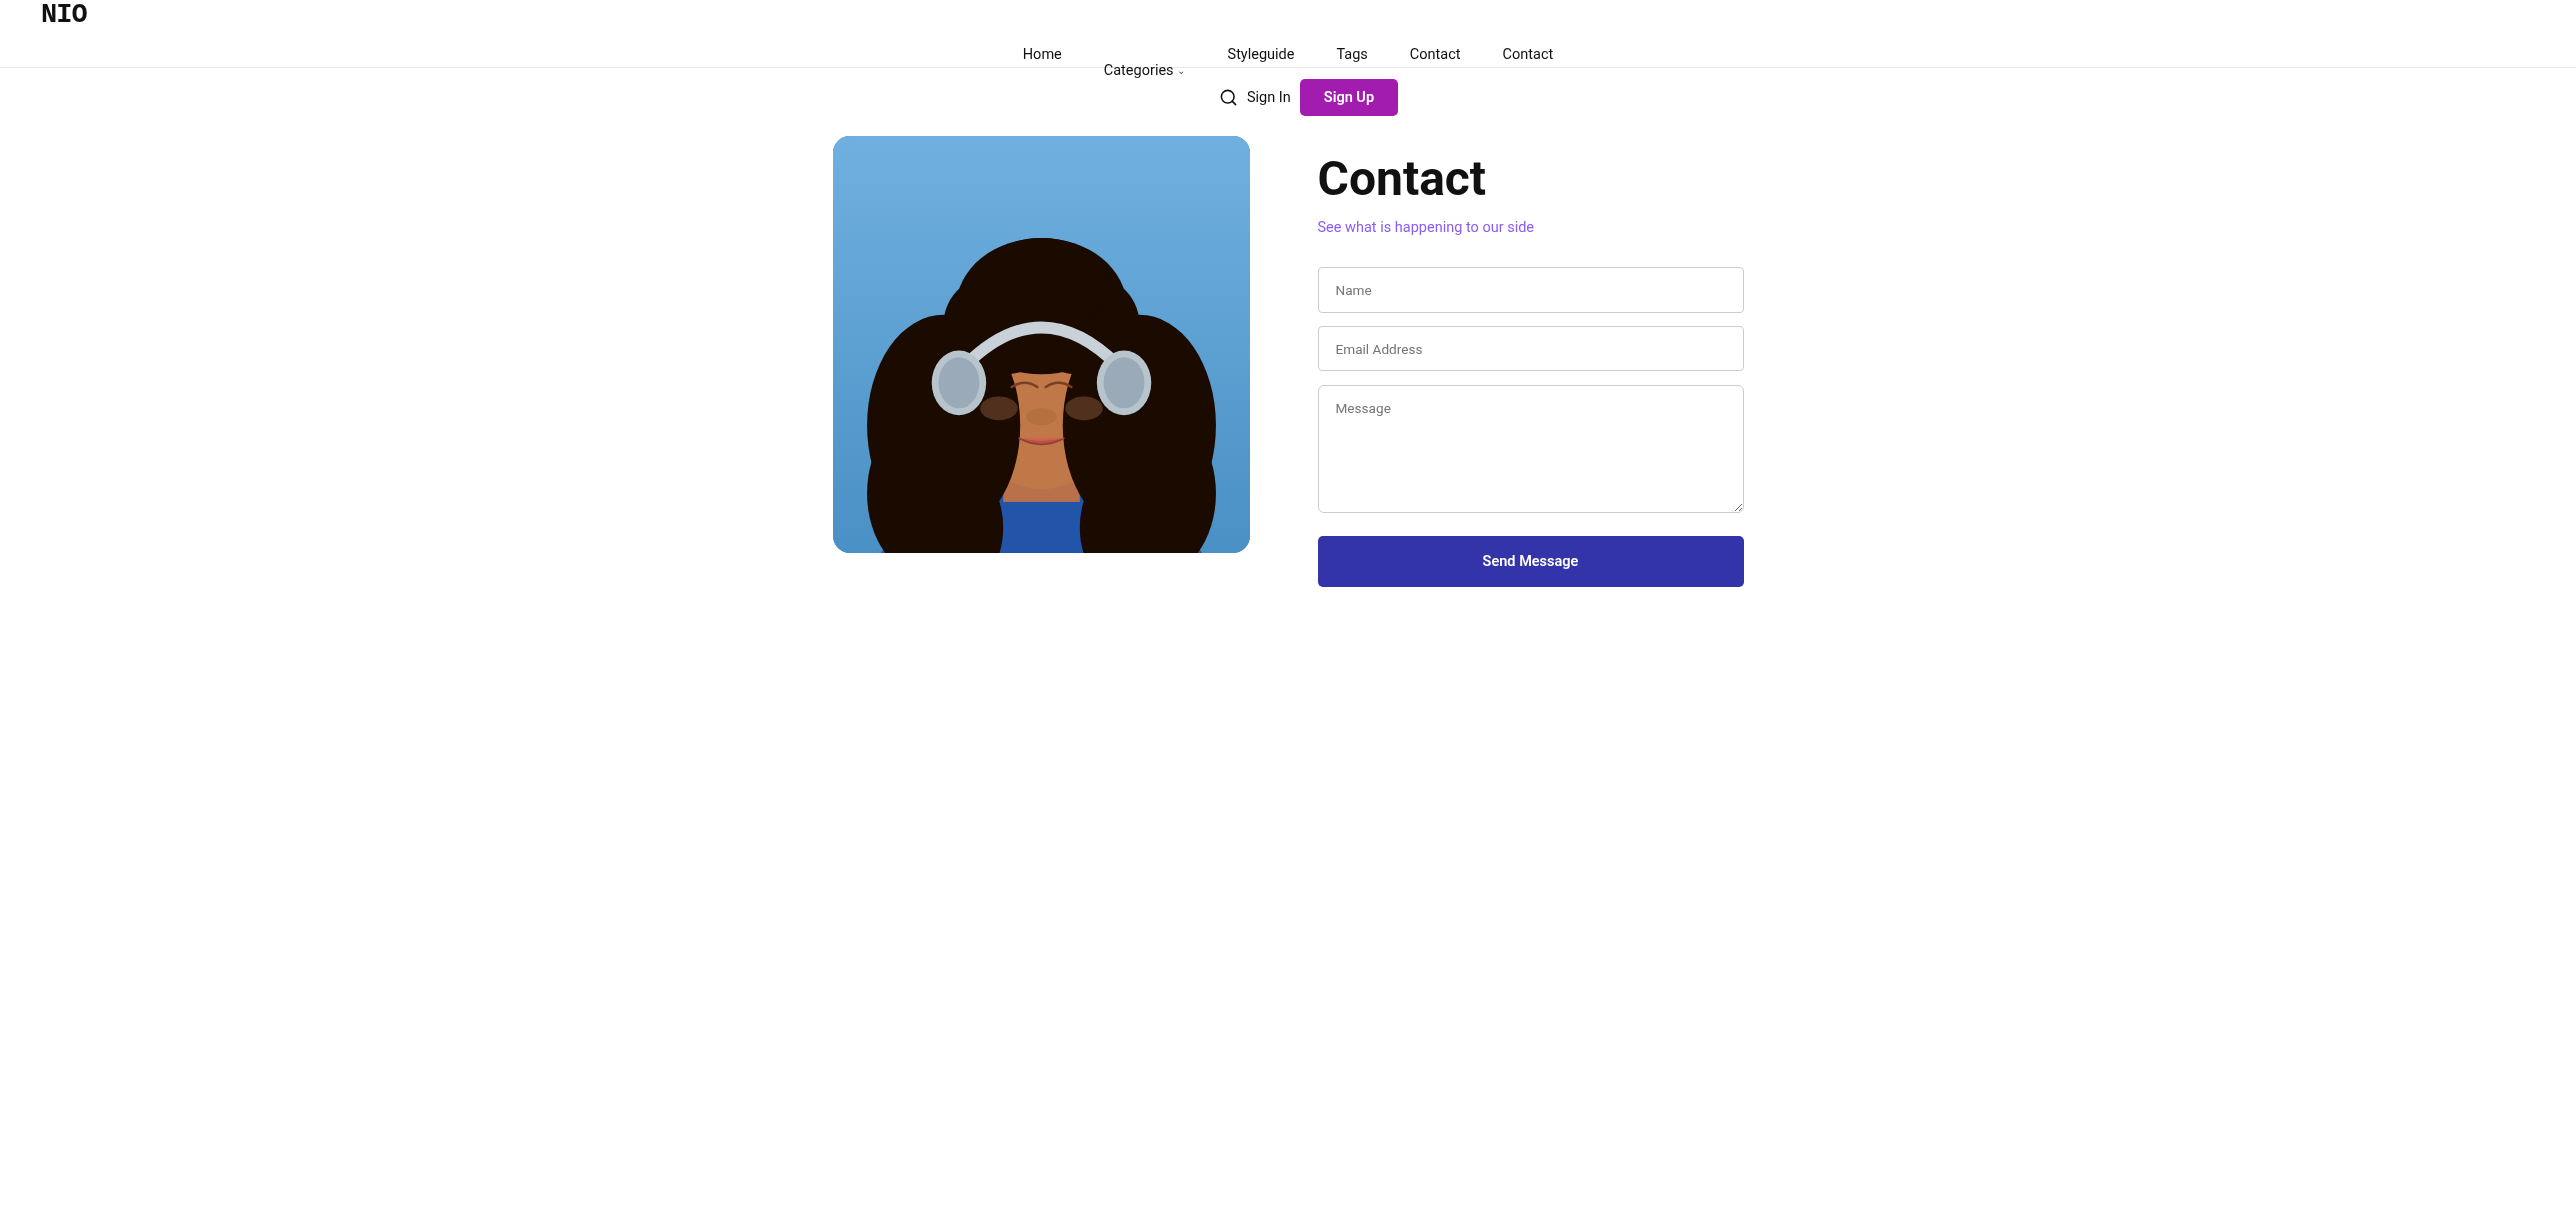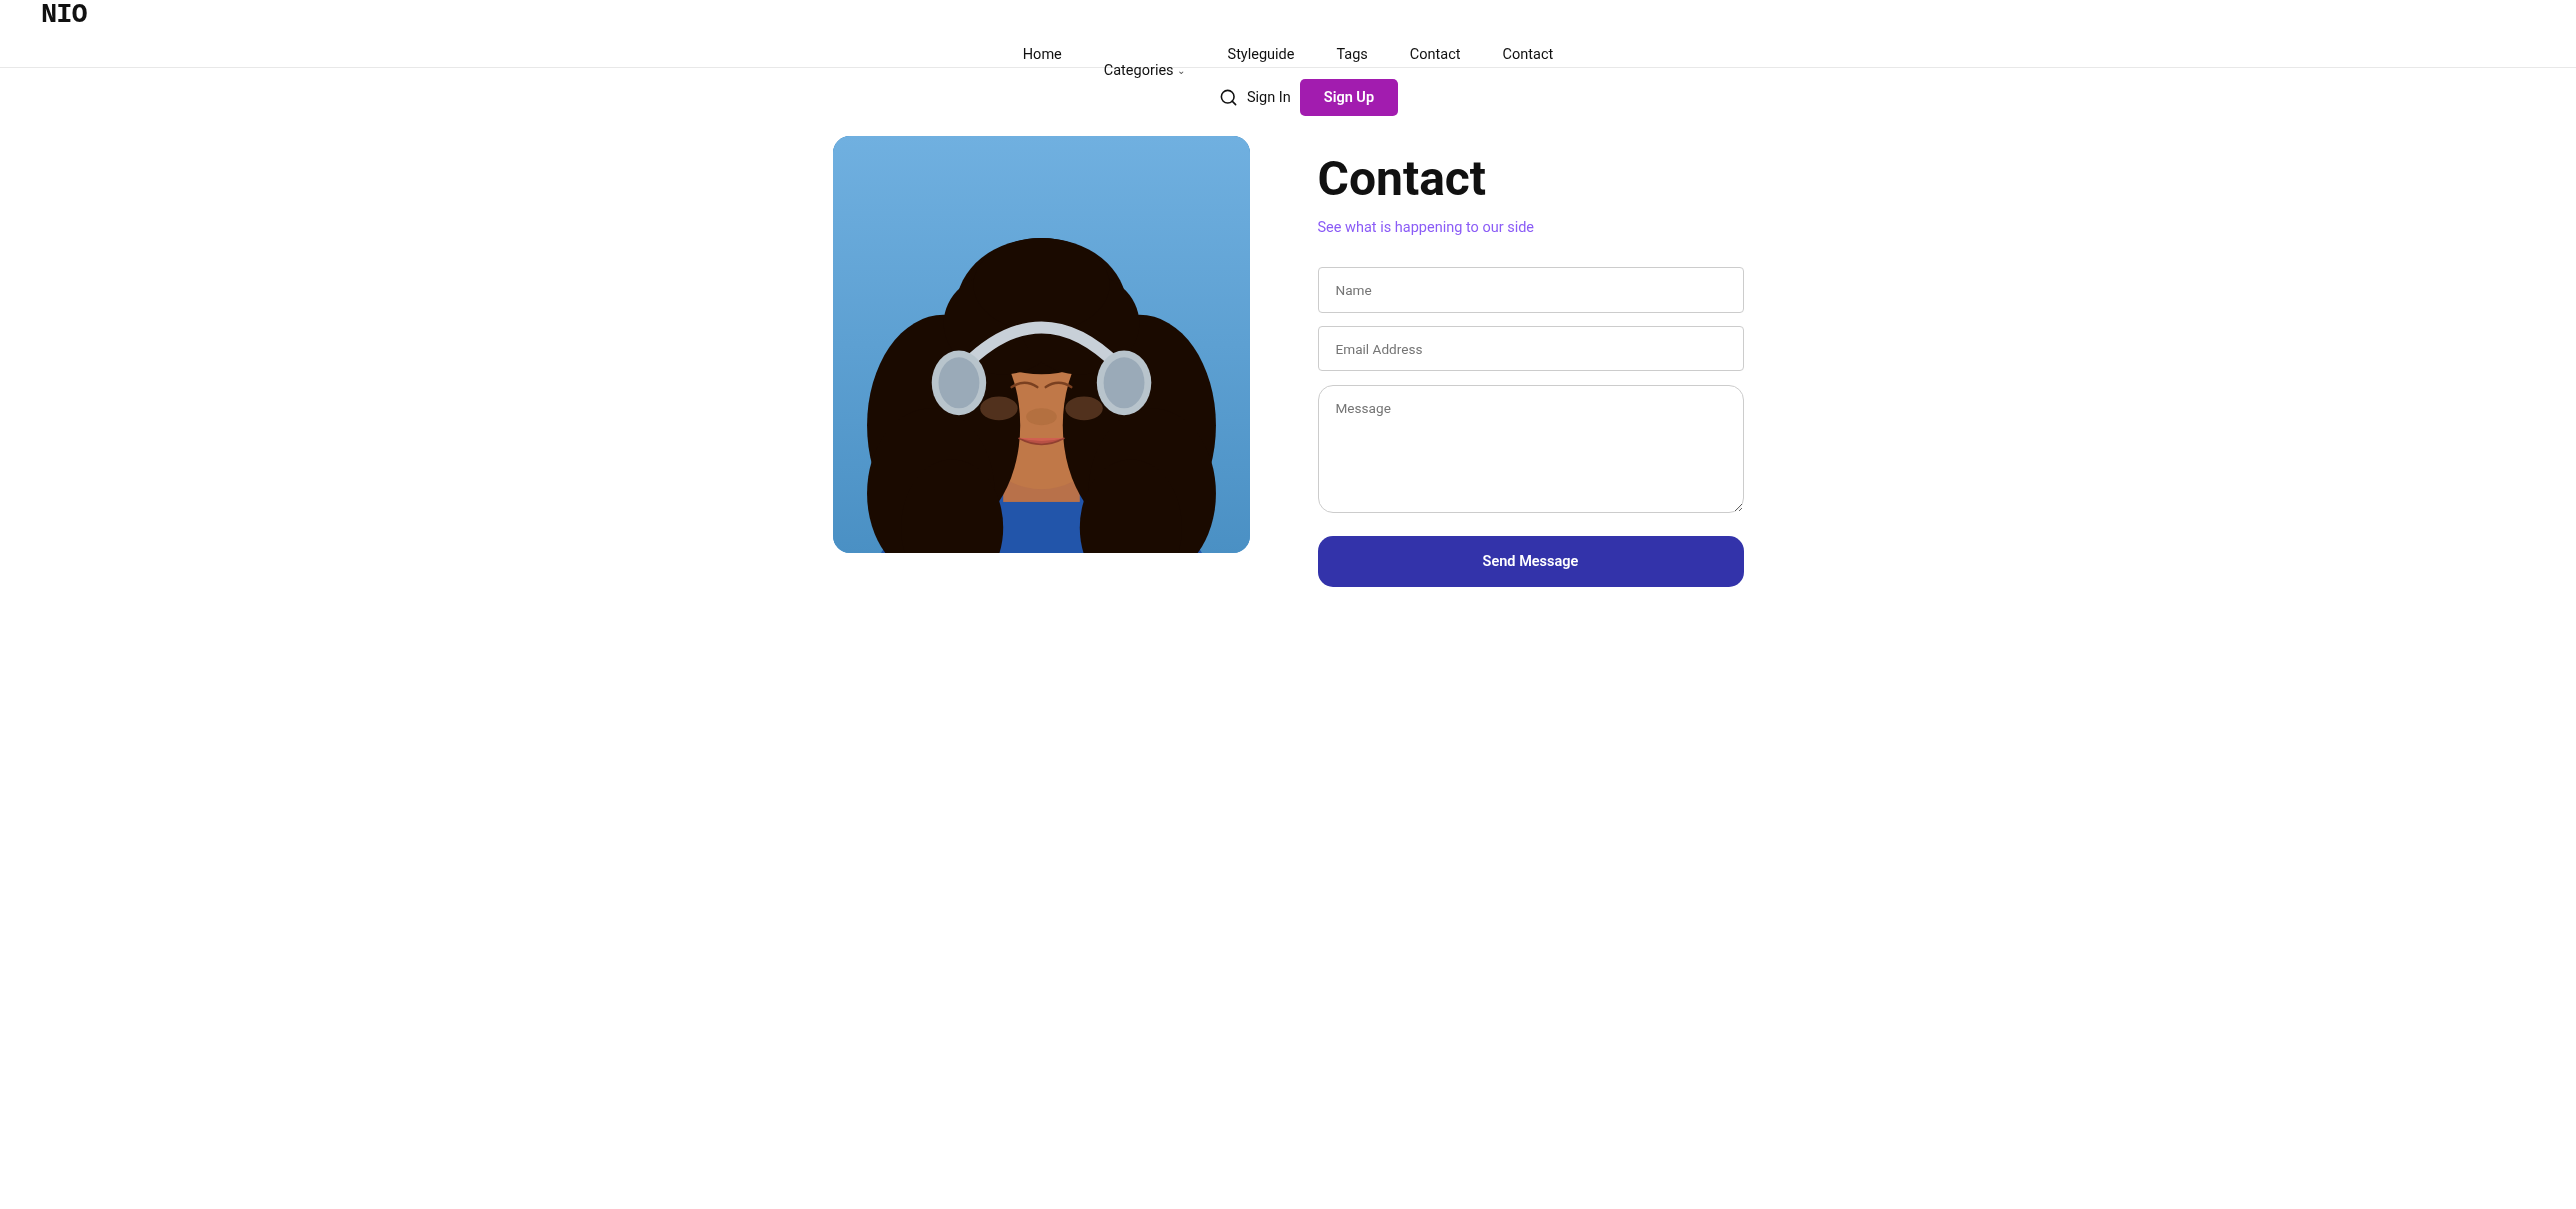--- a/index.html
+++ b/index.html
@@ -156,36 +156,36 @@
       color: #999;
       font-family: inherit;
       outline: none;
       background: #fff;
     }
 
     .form-textarea {
       width: 100%;
       padding: 13.6px 17px;
       border: 0.9px solid #ccc;
-      border-radius: 15px;
+      border-radius: 6px;
       font-size: 13.6px;
       color: #999;
       font-family: inherit;
       outline: none;
       background: #fff;
       height: 128px;
       resize: vertical;
     }
 
     .send-btn {
       width: 100%;
       background: #3333aa;
       color: #fff;
       border: none;
-      border-radius: 15px;
+      border-radius: 5px;
       padding: 17px;
       font-size: 14.5px;
       font-weight: 600;
       cursor: pointer;
       font-family: inherit;
       margin-top: 6.8px;
     }
   </style>
 </head>
 <body>

